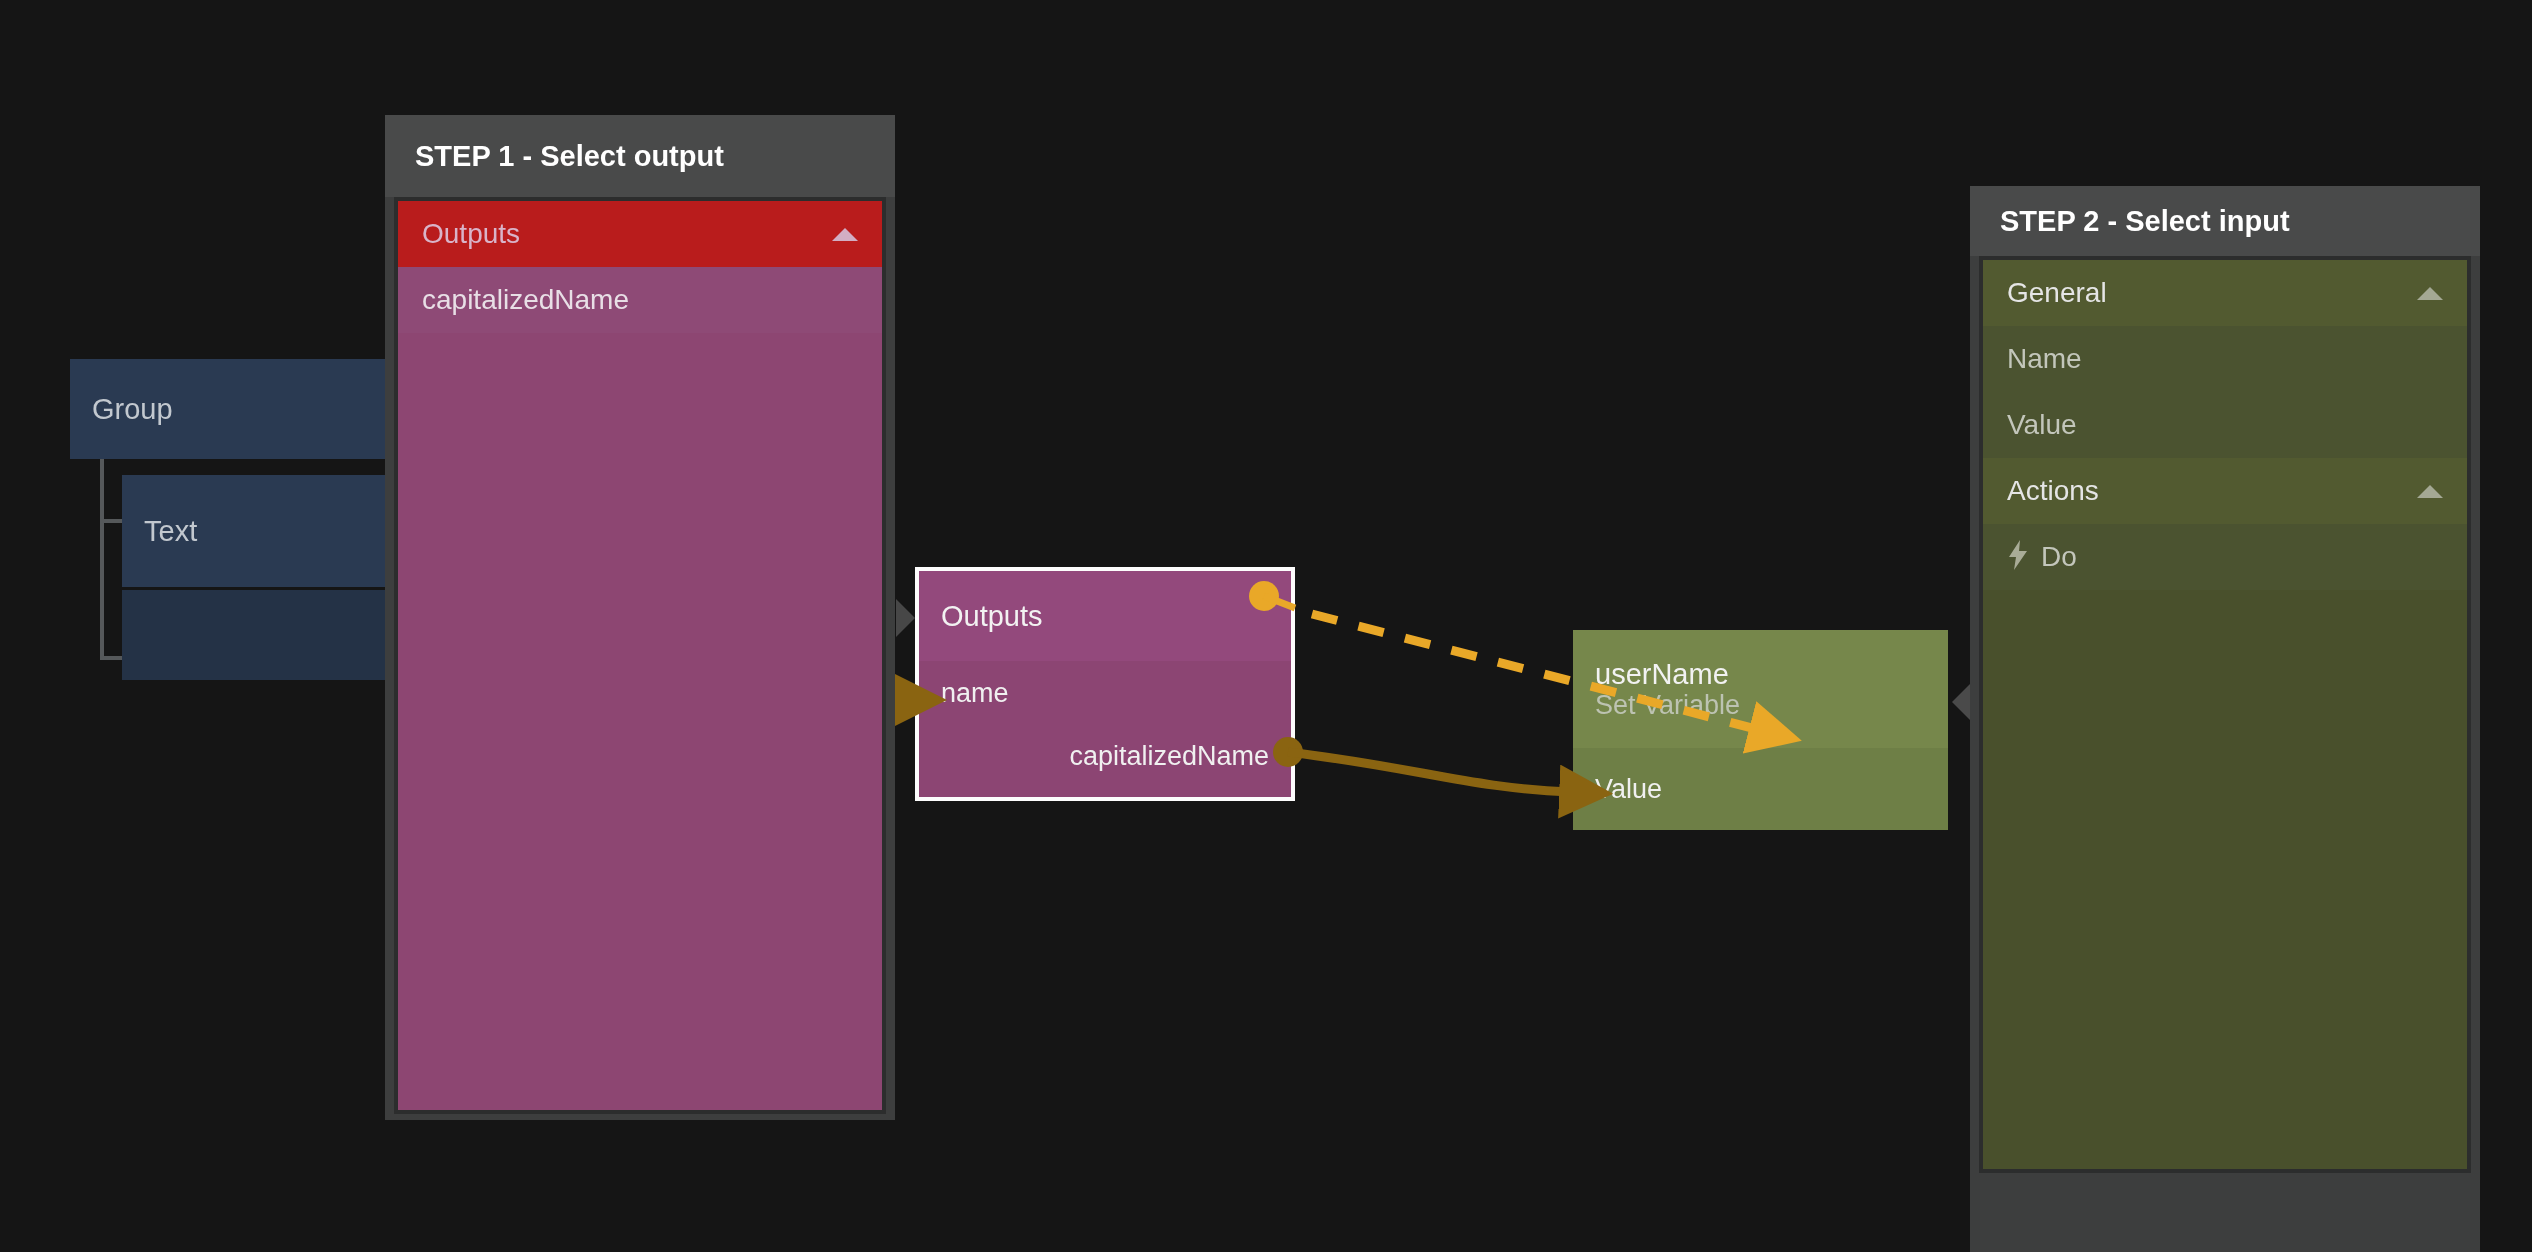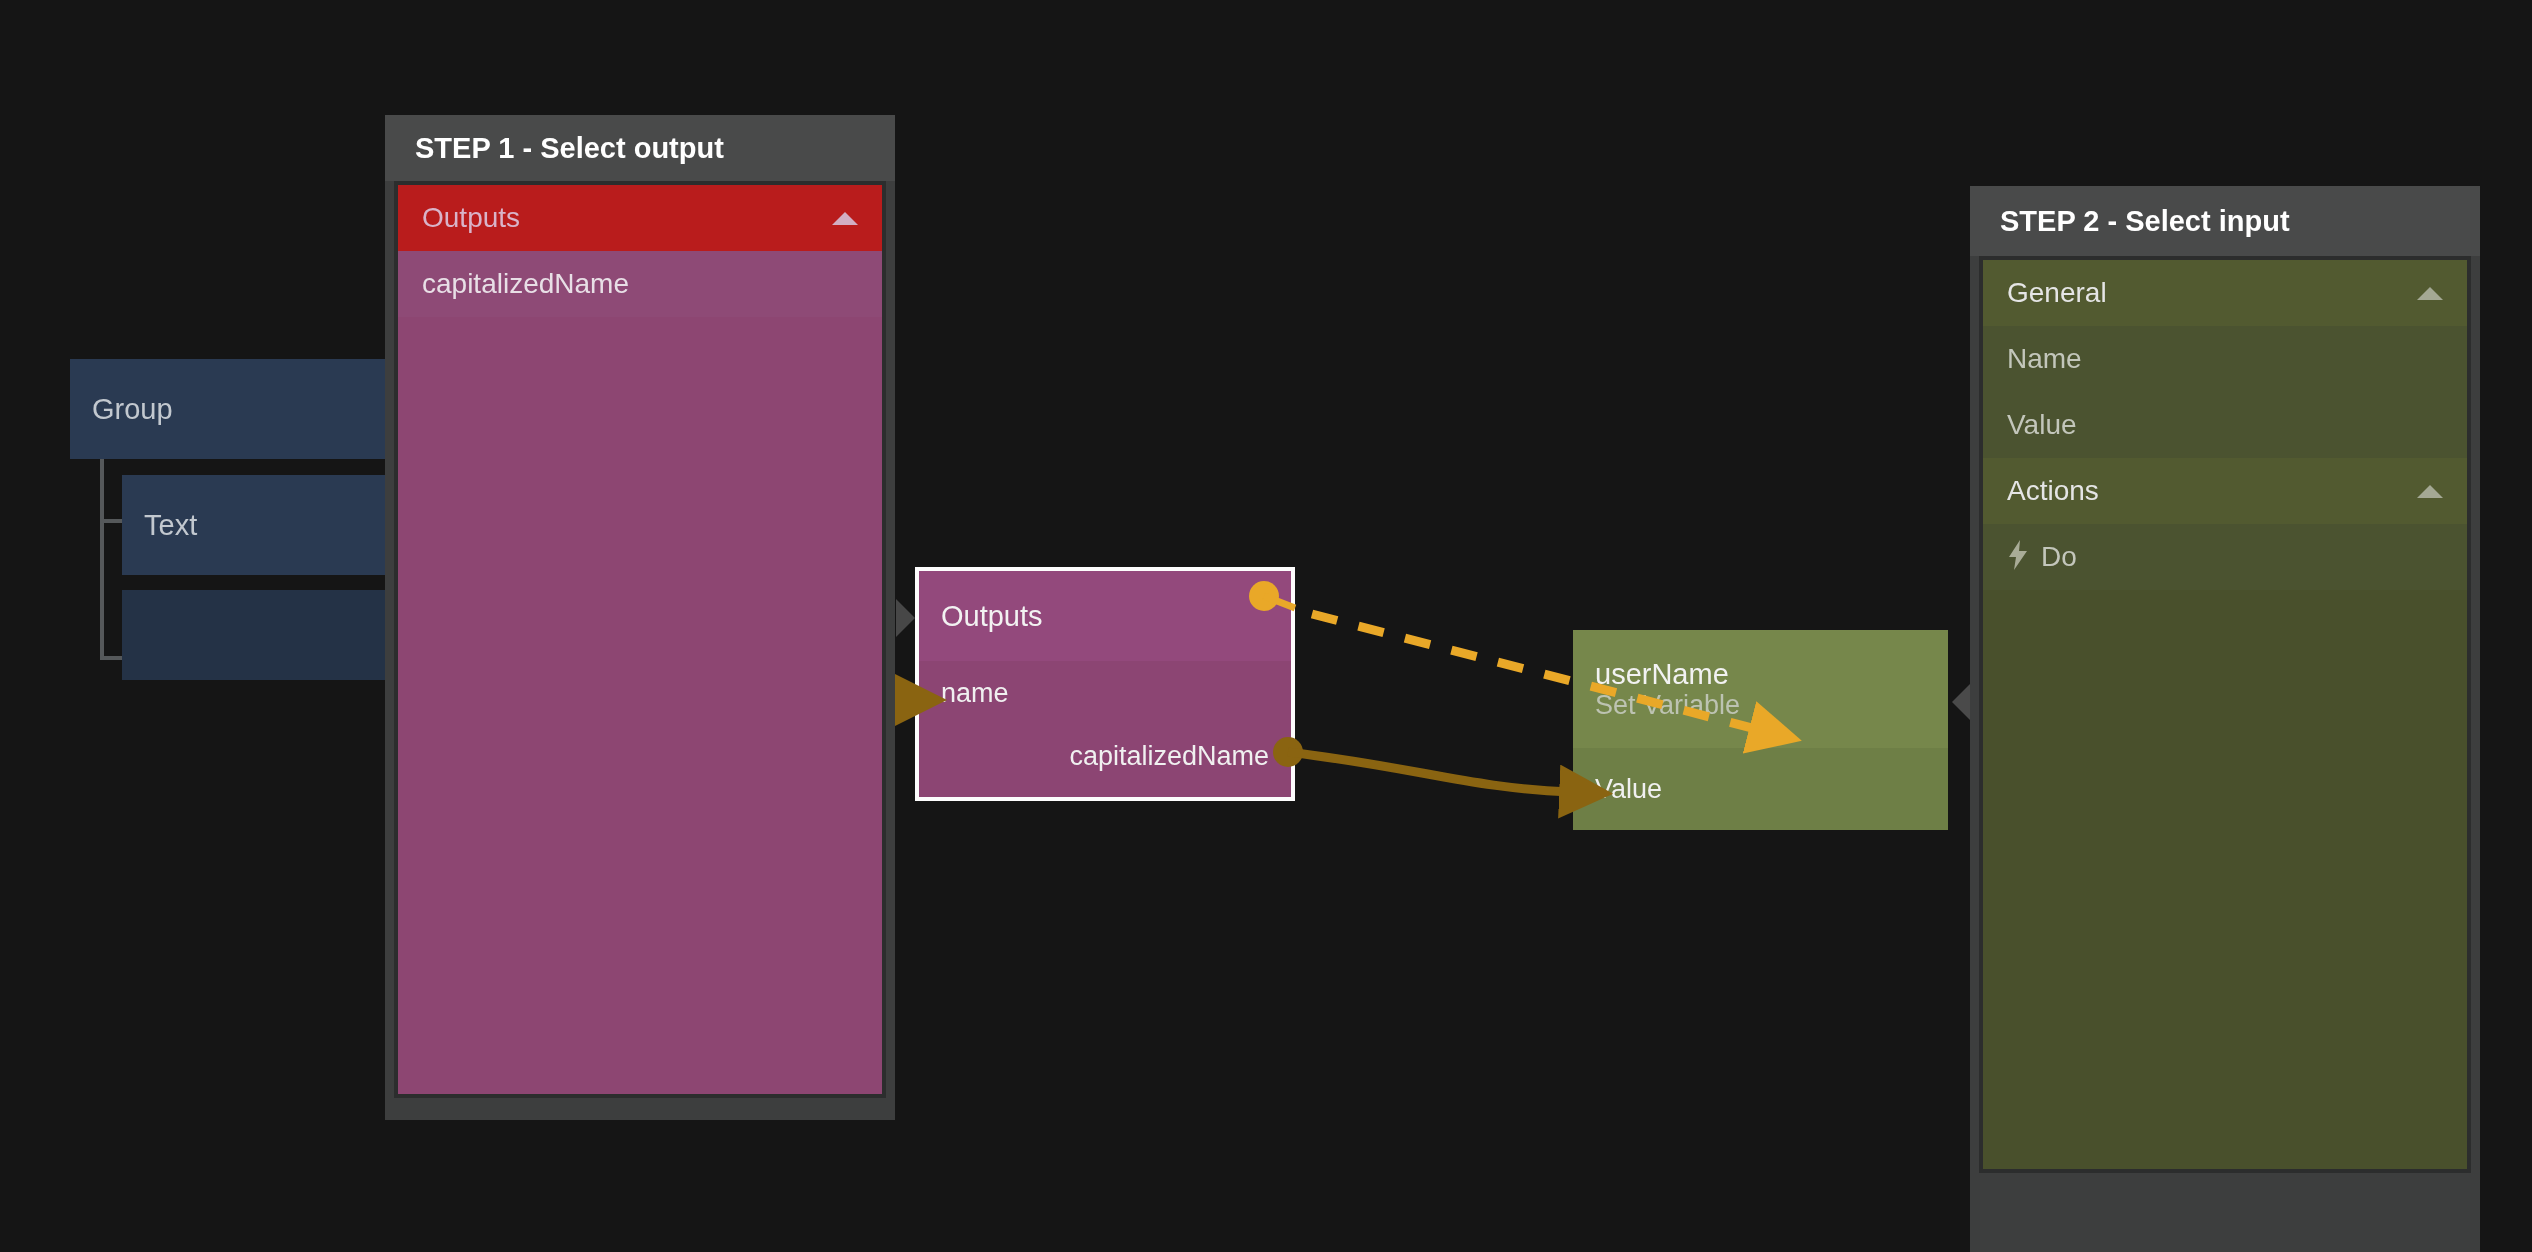--- a/index.html
+++ b/index.html
@@ -191,21 +191,21 @@
   <div class="tree-line" style="left:100px; top:519px; width:22px; height:4px;"></div>
   <div class="tree-line" style="left:100px; top:656px; width:22px; height:4px;"></div>
 
   <div class="node blue-node" style="left:70px; top:359px; width:320px; height:80px; z-index:10;">
     <div class="node-head" style="height:100px;">
       <div class="node-title">Group</div>
     </div>
   </div>
 
   <div class="node blue-node" style="left:122px; top:475px; width:280px; height:88px; z-index:10;">
-    <div class="node-head" style="height:100px;">
+    <div class="node-head" style="height:112px;">
       <div class="node-title">Text</div>
     </div>
   </div>
 
   <div class="node blue-node" style="left:122px; top:590px; width:280px; height:178px; z-index:10;">
     <div class="node-body" style="height:90px;"></div>
   </div>
 
   <div class="node fn-node" style="left:915px; top:567px; width:380px; height:234px; z-index:12;">
     <div class="flow-tri left" style="left:-23px; top:28px;"></div>
@@ -258,21 +258,21 @@
       <circle cx="1288" cy="752" r="15" fill="#8a6411"></circle>
       <path d="M1288,752 C1420,768 1470,788 1570,792" stroke="#8a6411" stroke-width="9" fill="none" marker-end="url(#arrow-dark)"></path>
     </g>
 
     <g>
       <path d="M904,700 L920,700" stroke="#8a6411" stroke-width="9" fill="none" marker-end="url(#arrow-dark-in)"></path>
     </g>
   </svg>
 
   <div class="panel" style="left:385px; top:115px; width:510px; height:1005px;">
-    <div class="panel-header" style="height:66px;">
+    <div class="panel-header" style="height:82px;">
       <span class="panel-header-title">STEP 1 - Select output</span>
     </div>
     <div class="panel-frame" style="height:917px;">
       <div class="panel-list list-purple">
         <div class="list-row row-group">
           <span class="row-label">Outputs</span>
           <span class="caret purple"></span>
         </div>
         <div class="list-row row-item">
           <span class="row-label">capitalizedName</span>

